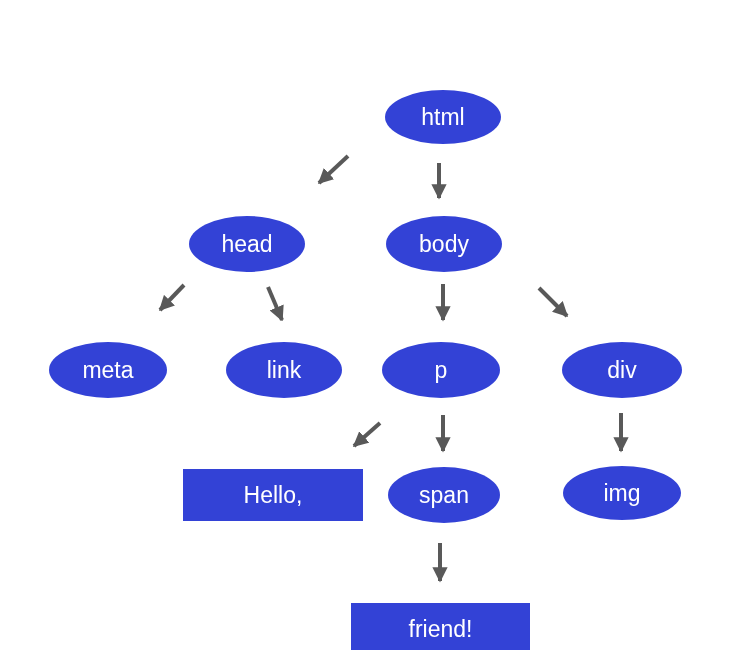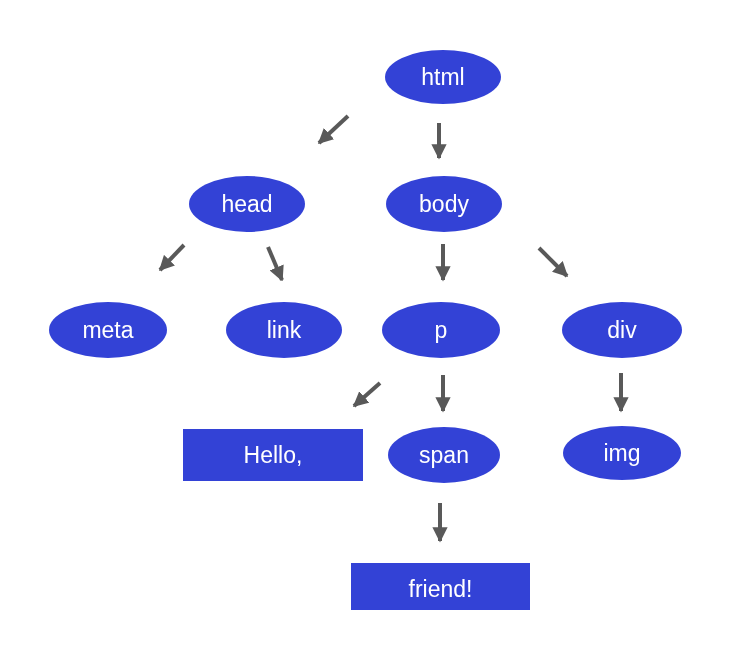--- a/index.html
+++ b/index.html
@@ -6,20 +6,21 @@
     margin: 0;
     padding: 0;
     background: #ffffff;
   }
   #stage {
     position: relative;
     width: 732px;
     height: 610px;
     background: #ffffff;
     overflow: hidden;
+    margin-top: 40px;
   }
   svg {
     display: block;
   }
   .node-label {
     font-family: "Liberation Sans", "DejaVu Sans", sans-serif;
     font-size: 23px;
     font-weight: 400;
   }
 </style>

